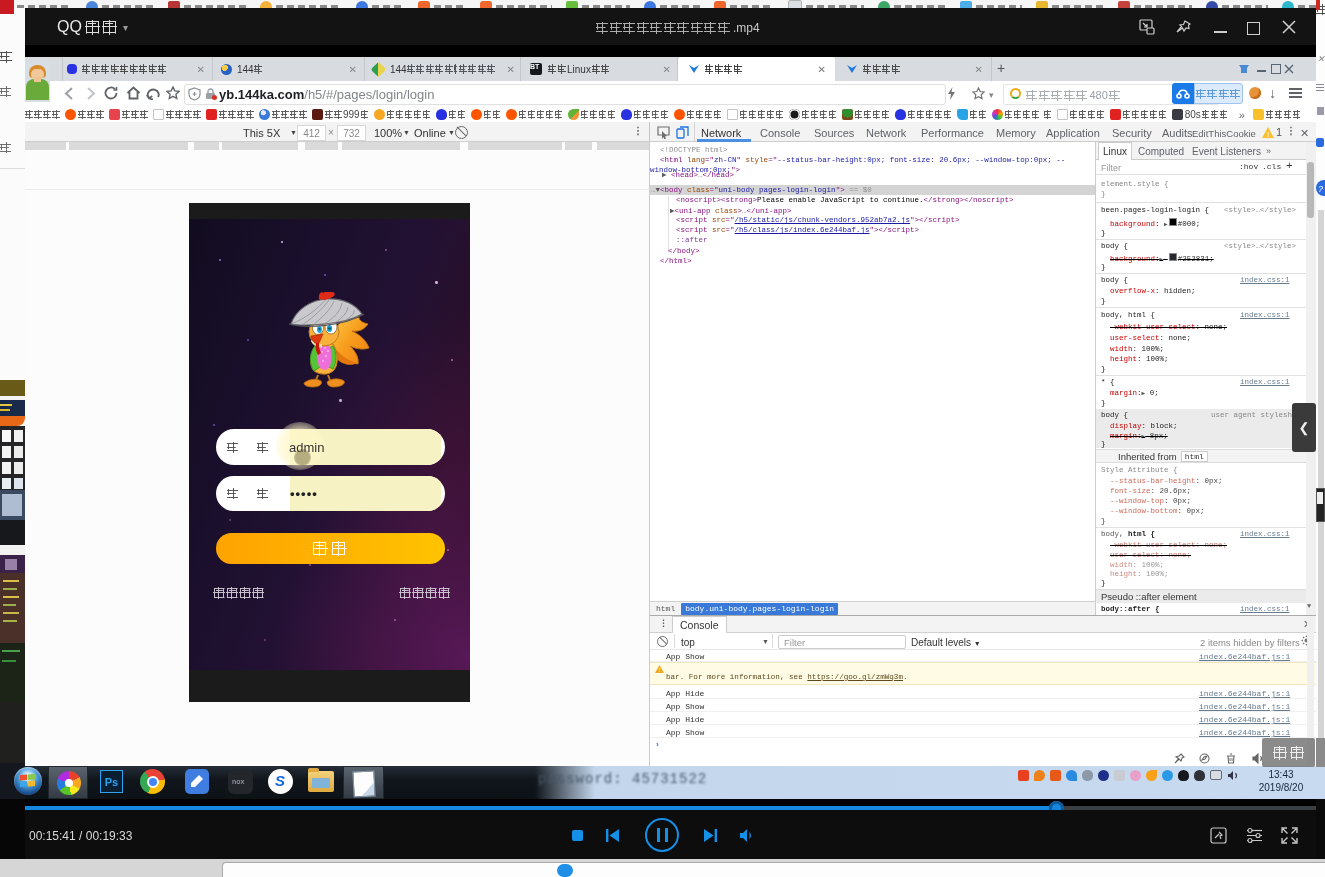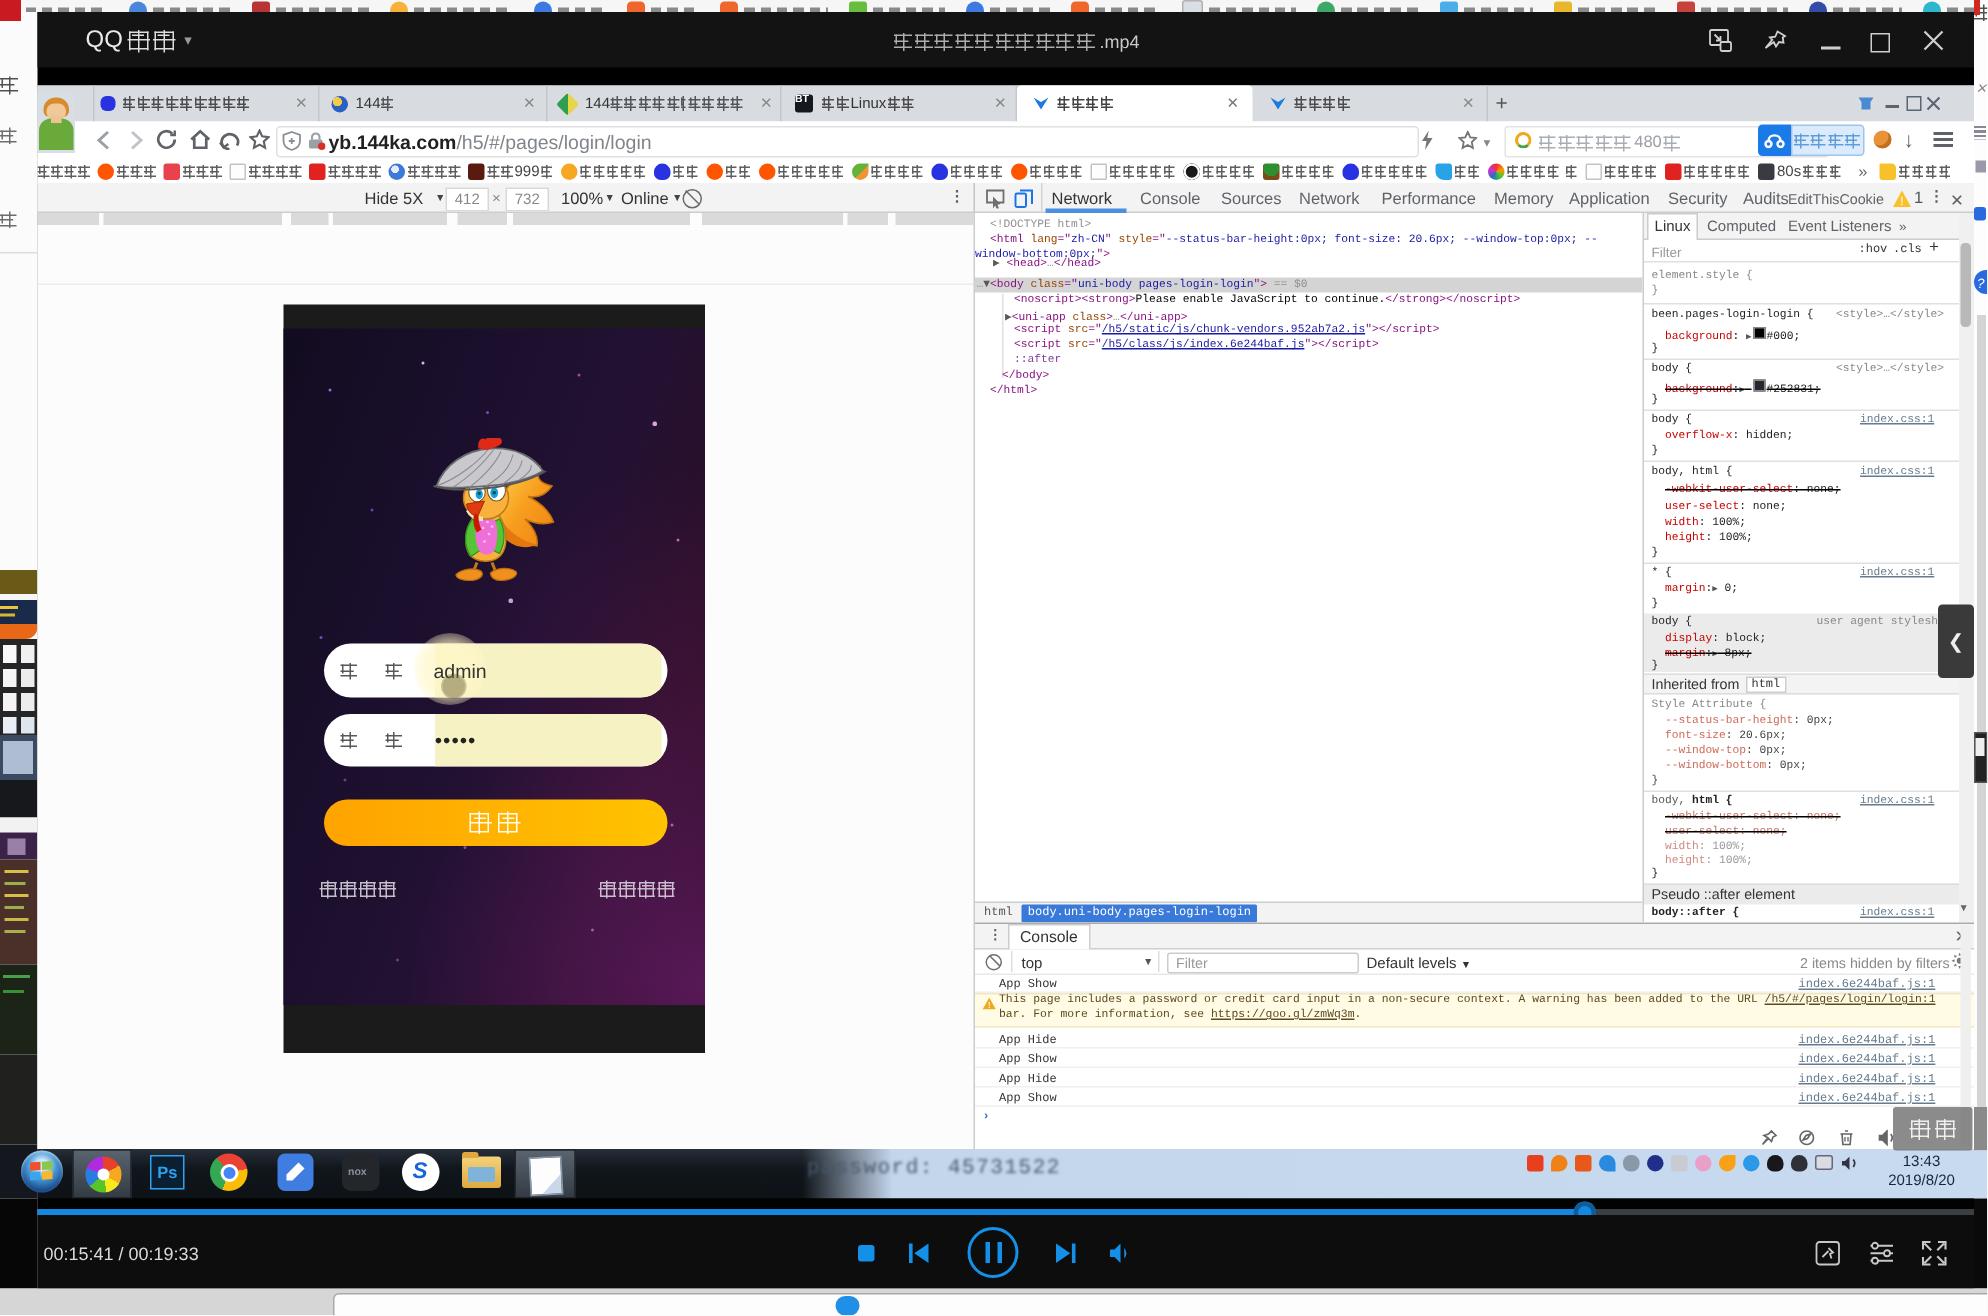--- a/index.html
+++ b/index.html
@@ -501,21 +501,21 @@
         <i class="bi" style="background:#f8c12c;border-radius:1px 3px 2px 2px"></i>
         <b class="z"></b>
         <b class="z"></b>
         <b class="z"></b>
         <b class="z"></b>
       </span>
 </div>
 
 <div class="a" style="left:25px;top:122px;width:625px;height:20px;background:#f3f3f3;border-bottom:1px solid #cdcdcd;border-right:1px solid #c5c5c5;box-sizing:border-box"></div>
 <div id="devicebar" style="font-size:11px;color:#333">
-<div class="a" style="left:243px;top:127px">Hide 5X</div>
+<div class="a" style="left:243px;top:127px">This 5X</div>
       <div class="a" style="left:290px;top:129px;font-size:7px;color:#444">▼</div>
 <div class="a f" style="left:297px;top:125px;width:27px;height:14px;border:1px solid #d8d8d8;background:#fff;color:#888;justify-content:center;font-size:10px">412</div>
 <div class="a" style="left:328px;top:127px;color:#888;font-size:10px">×</div>
 <div class="a f" style="left:337px;top:125px;width:27px;height:14px;border:1px solid #d8d8d8;background:#fff;color:#888;justify-content:center;font-size:10px">732</div>
 <div class="a" style="left:374px;top:127px">100%</div>
       <div class="a" style="left:403px;top:129px;font-size:7px;color:#444">▼</div>
 <div class="a" style="left:414px;top:127px">Online</div>
       <div class="a" style="left:448px;top:129px;font-size:7px;color:#444">▼</div>
 <div class="a" style="left:455px;top:126px;width:11px;height:11px;border:1.3px solid #6a6a6a;border-radius:50%">
         <span style="position:absolute;left:-1px;top:4px;width:13px;height:1.3px;background:#6a6a6a;transform:rotate(45deg)"></span>
@@ -760,21 +760,21 @@
 <div class="csl a" style="left:5px;top:257px;color:#222">}</div>
 
 <div class="a" style="left:0;top:267px;width:220px;height:39px;background:#ebebeb"></div>
 <div class="csl a" style="left:5px;top:269px"><span style="color:#222">body {</span></div>
 <div class="csl a" style="left:115px;top:269px;color:#888">user agent stylesheet</div>
 <div class="csl a" style="left:14px;top:280px"><span class="prop">display</span><span style="color:#222">: block;</span></div>
 <div class="csl a strike" style="left:14px;top:290px"><span class="prop">margin</span><span style="color:#222">:</span><span style="color:#555;font-size:6px">▶</span><span style="color:#222"> 8px;</span></div>
 <div class="csl a" style="left:5px;top:298px;color:#222">}</div>
 
 <div class="a f" style="left:0;top:307px;width:220px;height:14px;background:#f3f3f3;border-top:1px solid #ddd;border-bottom:1px solid #ddd;box-sizing:border-box;font-family:'Liberation Sans';font-size:9.5px;color:#333">
-          <span style="margin-left:5px">Inherited from</span>
+          <span style="margin-left:22px">Inherited from</span>
           <span class="mono" style="margin-left:4px;background:#fff;border:1px solid #ccc;padding:0 3px;font-size:8px">html</span>
         </div>
 
 <div class="csl a" style="left:5px;top:324px;color:#888">Style Attribute {</div>
 <div class="csl a" style="left:14px;top:335px"><span class="prop" style="color:#d06a5a">--status-bar-height</span><span style="color:#444">: 0px;</span></div>
 <div class="csl a" style="left:14px;top:345px"><span class="prop" style="color:#d06a5a">font-size</span><span style="color:#444">: 20.6px;</span></div>
 <div class="csl a" style="left:14px;top:355px"><span class="prop" style="color:#d06a5a">--window-top</span><span style="color:#444">: 0px;</span></div>
 <div class="csl a" style="left:14px;top:365px"><span class="prop" style="color:#d06a5a">--window-bottom</span><span style="color:#444">: 0px;</span></div>
 <div class="csl a" style="left:5px;top:375px;color:#444">}</div>
 <div class="a" style="left:0;top:385px;width:220px;height:1px;background:#e0e0e0"></div>
@@ -828,21 +828,20 @@
 
 <div class="a mono" style="left:650px;top:650px;width:666px;height:100px;font-size:8px;overflow:hidden">
 <div class="a" style="left:16px;top:2px;color:#333">App Show</div>
         <div class="a lnk" style="left:549px;top:2px">index.6e244baf.js:1</div>
 <div class="a" style="left:0;top:11px;width:666px;height:1px;background:#f0f0f0"></div>
 <div class="a" style="left:0;top:12px;width:666px;height:23px;background:#fffbe5;border-top:1px solid #f0e6c0;border-bottom:1px solid #f0e6c0;box-sizing:border-box"></div>
 <svg class="a" style="left:5px;top:15px" width="9" height="8" viewBox="0 0 9 8">
           <path d="M4.5 0L9 8H0z" fill="#f0a823"></path>
           <text x="4.5" y="7" font-size="6" text-anchor="middle" fill="#fff">!</text>
         </svg>
-<div class="a csl" style="left:16px;top:13px;color:#5c4a1e;font-size:7.6px">This page includes a password or credit card input in a non-secure context. A warning has been added to the URL <span style="text-decoration:underline">/h5/#/pages/login/login:1</span></div>
 <div class="a csl" style="left:16px;top:23px;color:#5c4a1e;font-size:7.6px">bar. For more information, see <span style="text-decoration:underline">https://goo.gl/zmWq3m</span>.</div>
 <div class="a" style="left:16px;top:39px;color:#333">App Hide</div>
         <div class="a lnk" style="left:549px;top:39px">index.6e244baf.js:1</div>
 <div class="a" style="left:0;top:48px;width:666px;height:1px;background:#f0f0f0"></div>
 <div class="a" style="left:16px;top:52px;color:#333">App Show</div>
         <div class="a lnk" style="left:549px;top:52px">index.6e244baf.js:1</div>
 <div class="a" style="left:0;top:61px;width:666px;height:1px;background:#f0f0f0"></div>
 <div class="a" style="left:16px;top:65px;color:#333">App Hide</div>
         <div class="a lnk" style="left:549px;top:65px">index.6e244baf.js:1</div>
 <div class="a" style="left:0;top:74px;width:666px;height:1px;background:#f0f0f0"></div>

